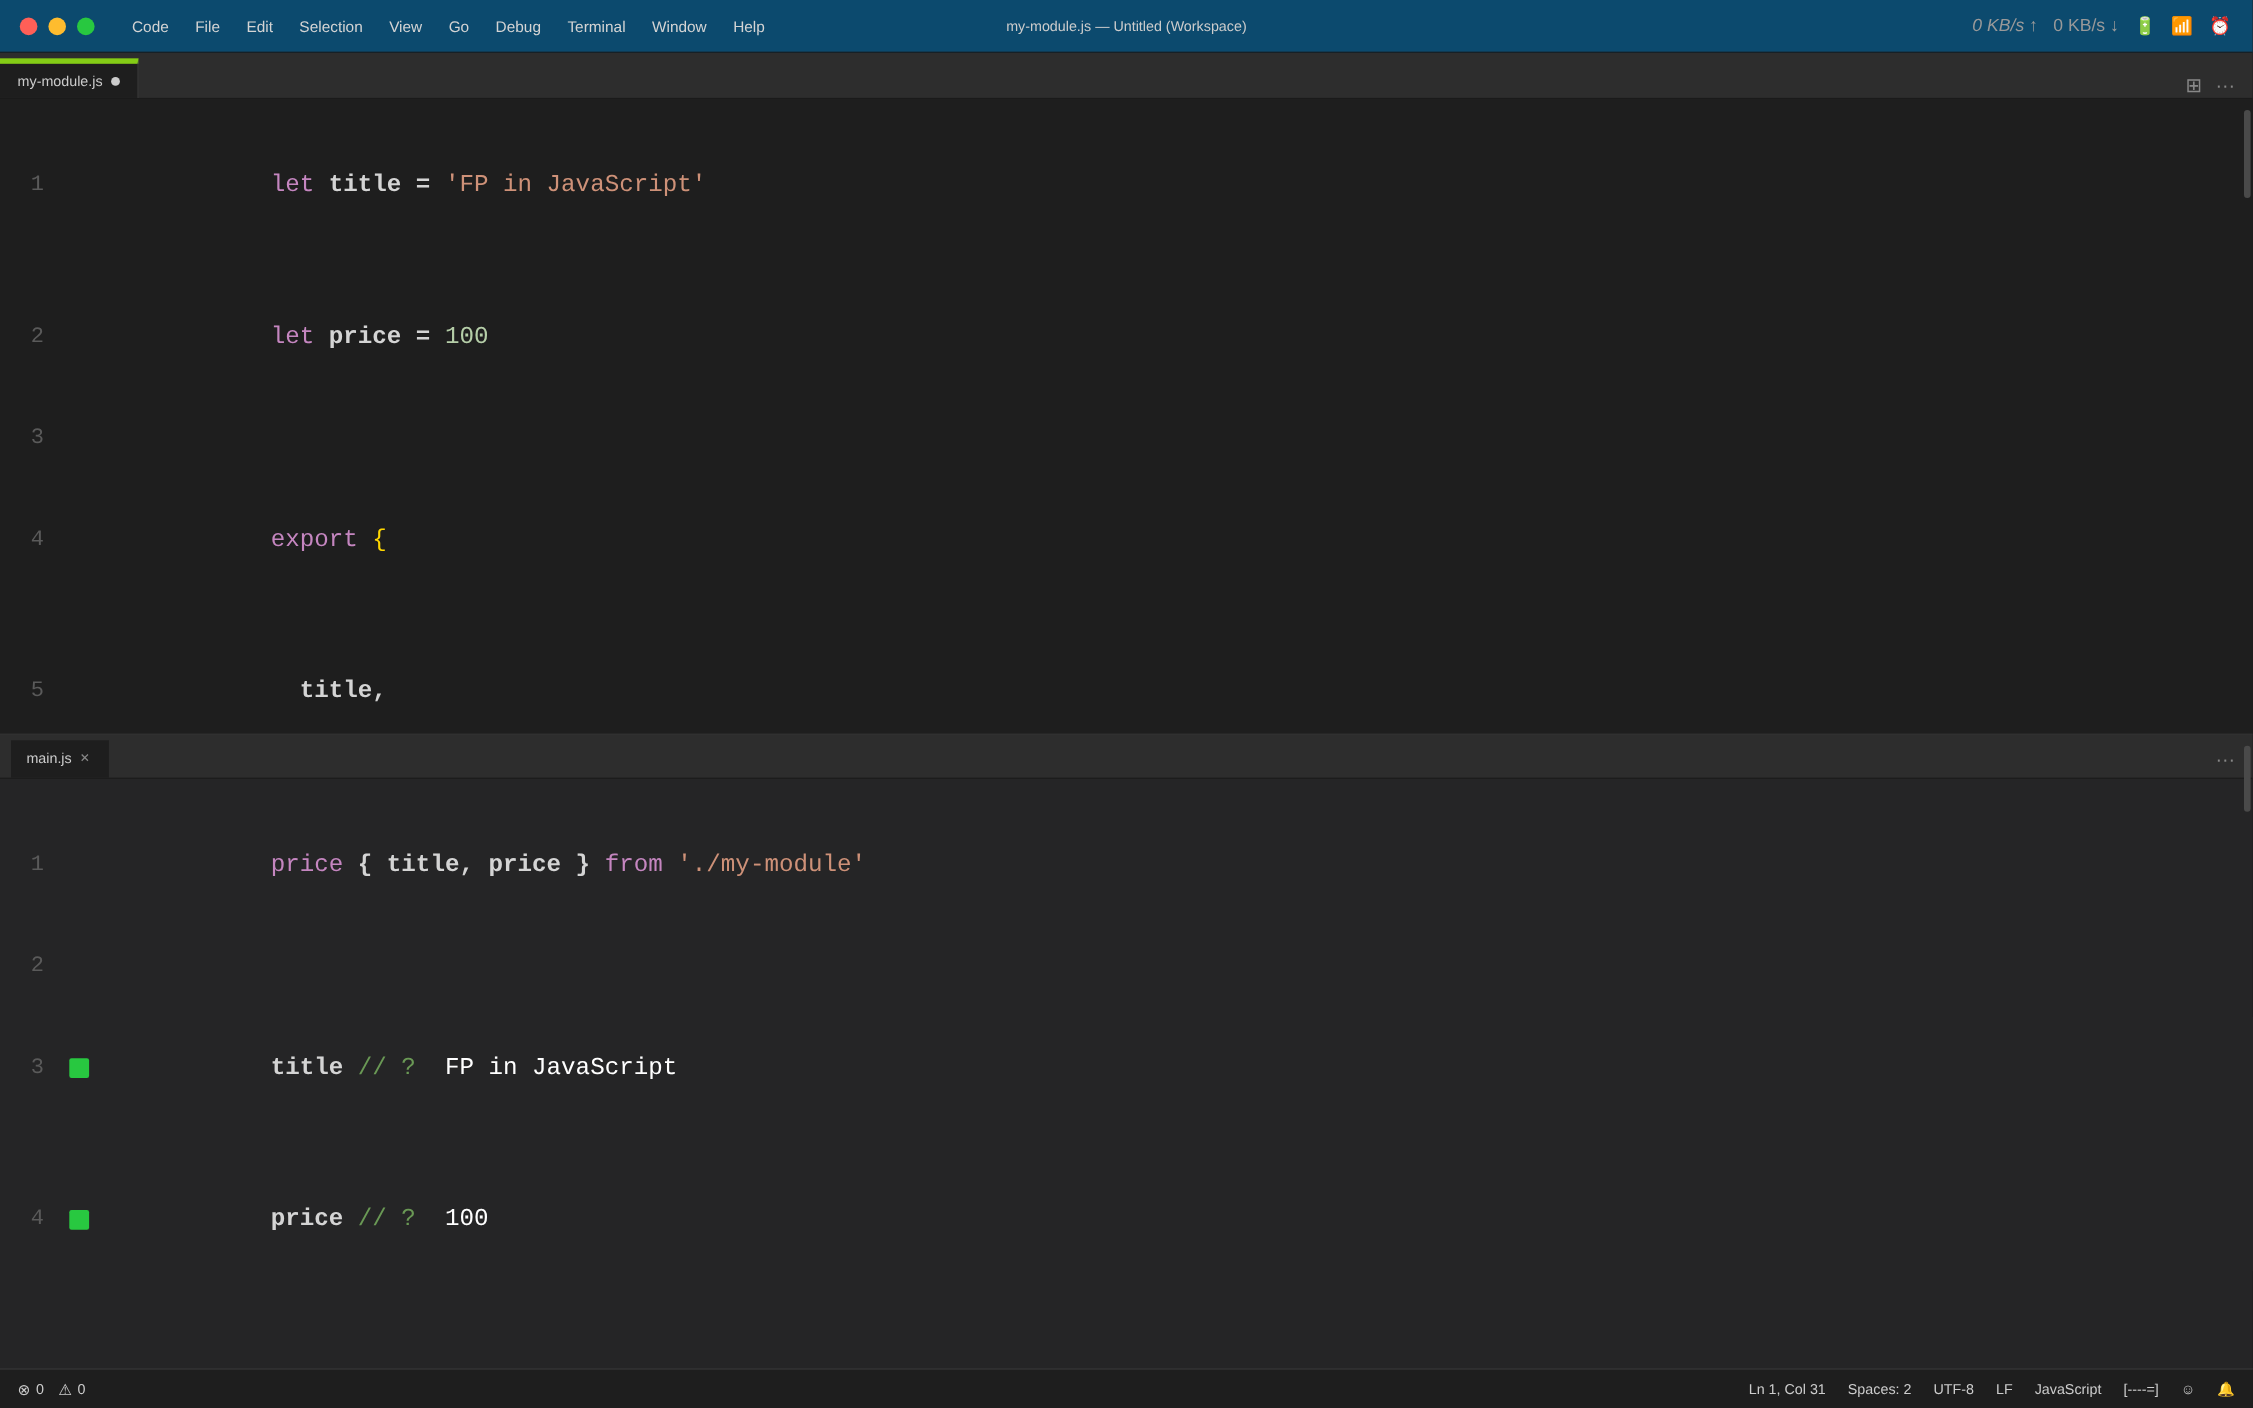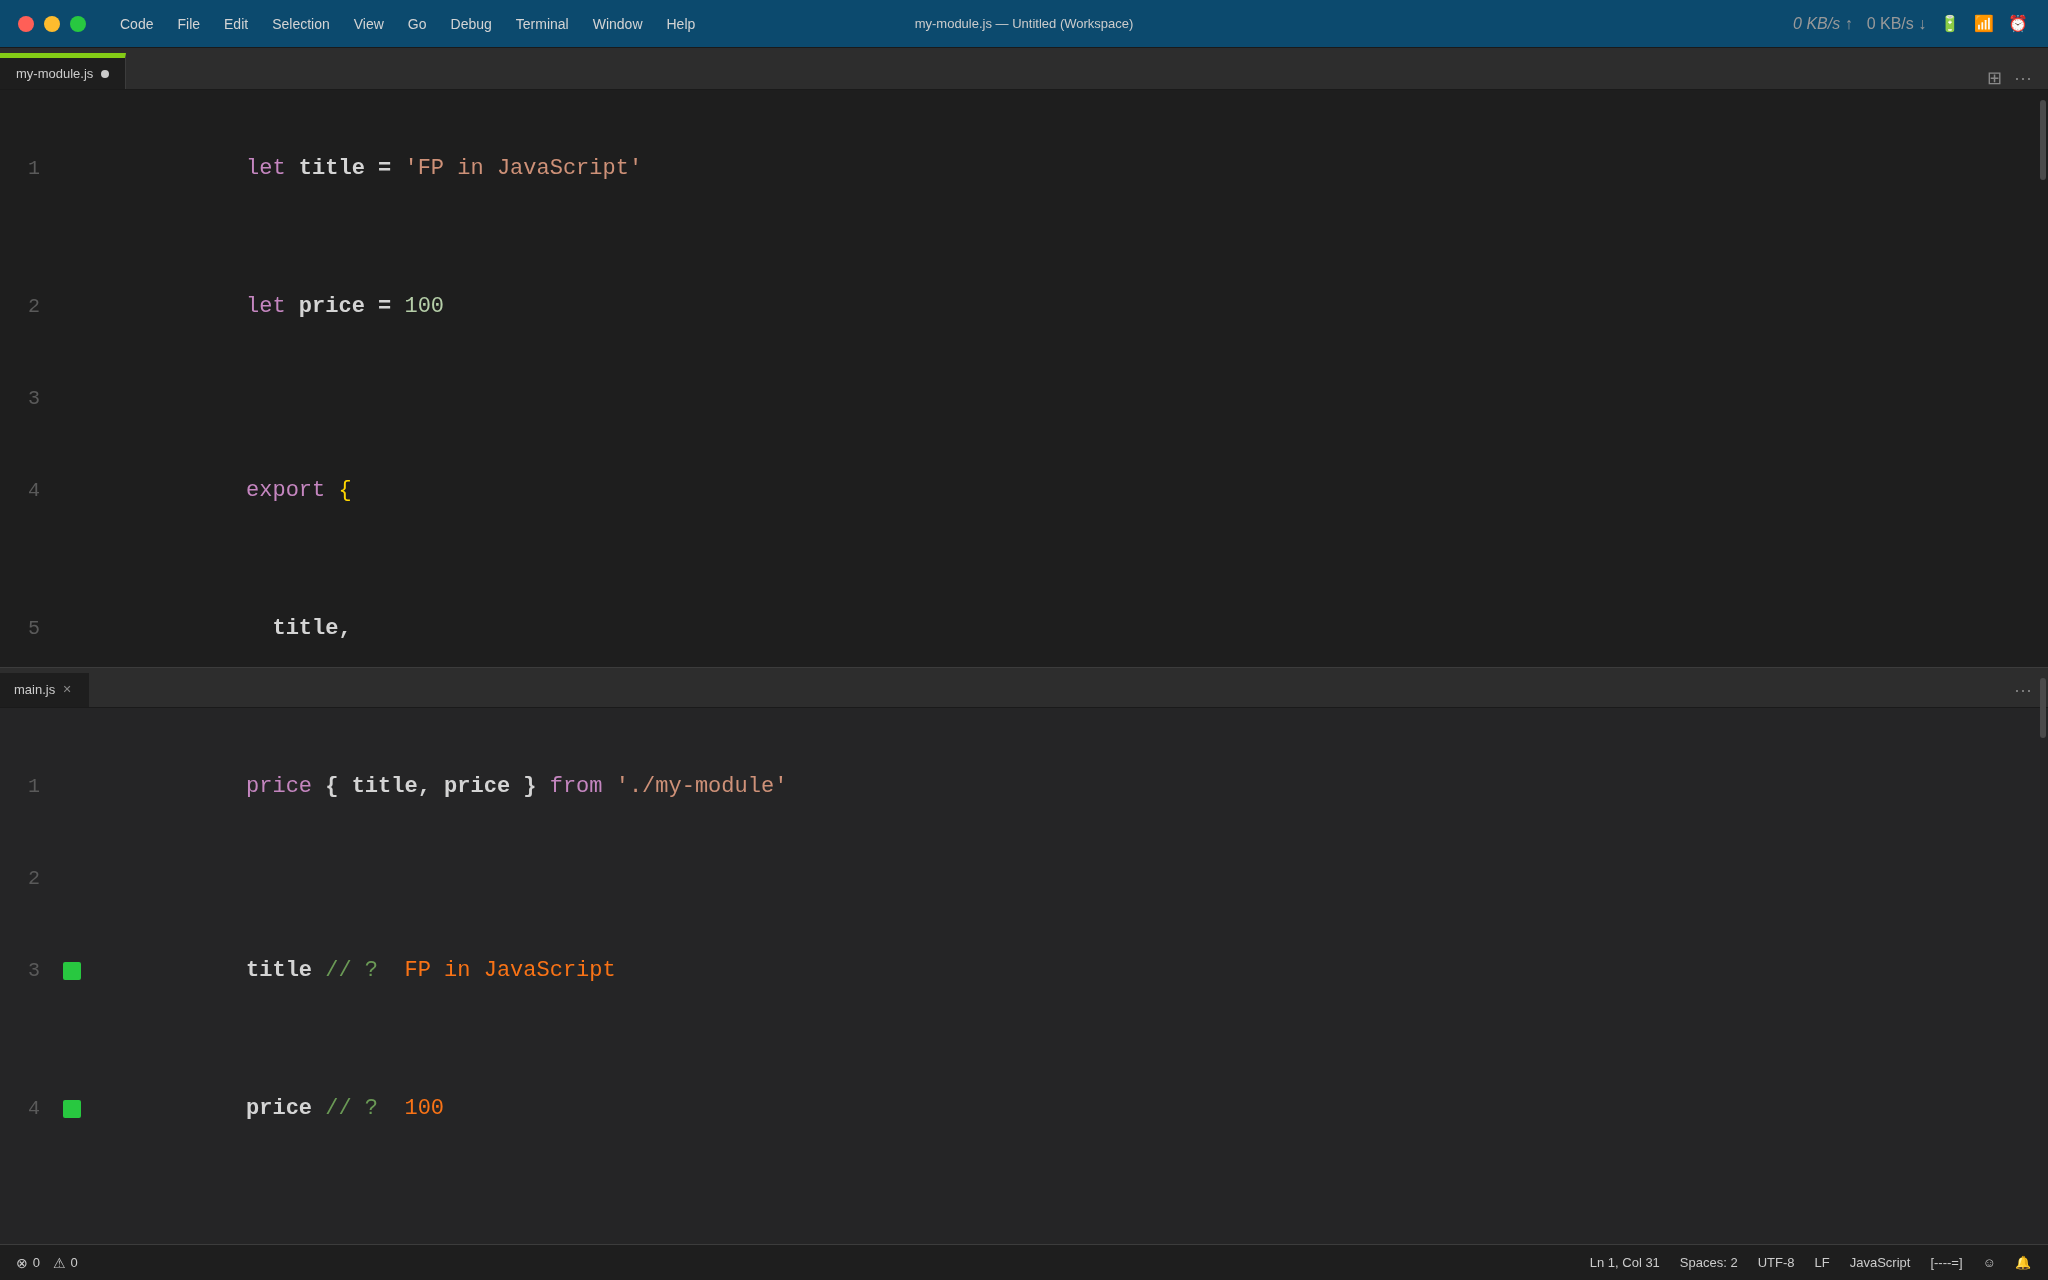--- a/index.html
+++ b/index.html
@@ -138,20 +138,21 @@
     .pane-tab {
       height: 34px;
       padding: 0 14px;
       display: flex;
       align-items: center;
       gap: 4px;
       background: #1e1e1e;
       color: #cccccc;
       font-size: 13px;
       cursor: pointer;
+      margin-left: 10px;
     }
     .pane-tab-close {
       width: 16px;
       height: 16px;
       border-radius: 50%;
       display: flex;
       align-items: center;
       justify-content: center;
       font-size: 11px;
       color: #888;
@@ -208,21 +209,21 @@
     
     .kw-let { color: #c586c0; }
     .kw-export { color: #c586c0; }
     .kw-import { color: #c586c0; }
     .kw-from { color: #c586c0; }
     .str-val { color: #ce9178; }
     .num-val { color: #b5cea8; }
     .punct { color: #ffd700; }
     .plain { color: #d4d4d4; font-weight: bold; }
     .comment { color: #6a9955; }
-    .eval-val { color: #f97316; }
+    .eval-val { color: #ffffff; }
 
     
     .scrollbar {
       position: absolute;
       right: 0;
       top: 0;
       width: 10px;
       height: 100%;
       background: transparent;
     }

